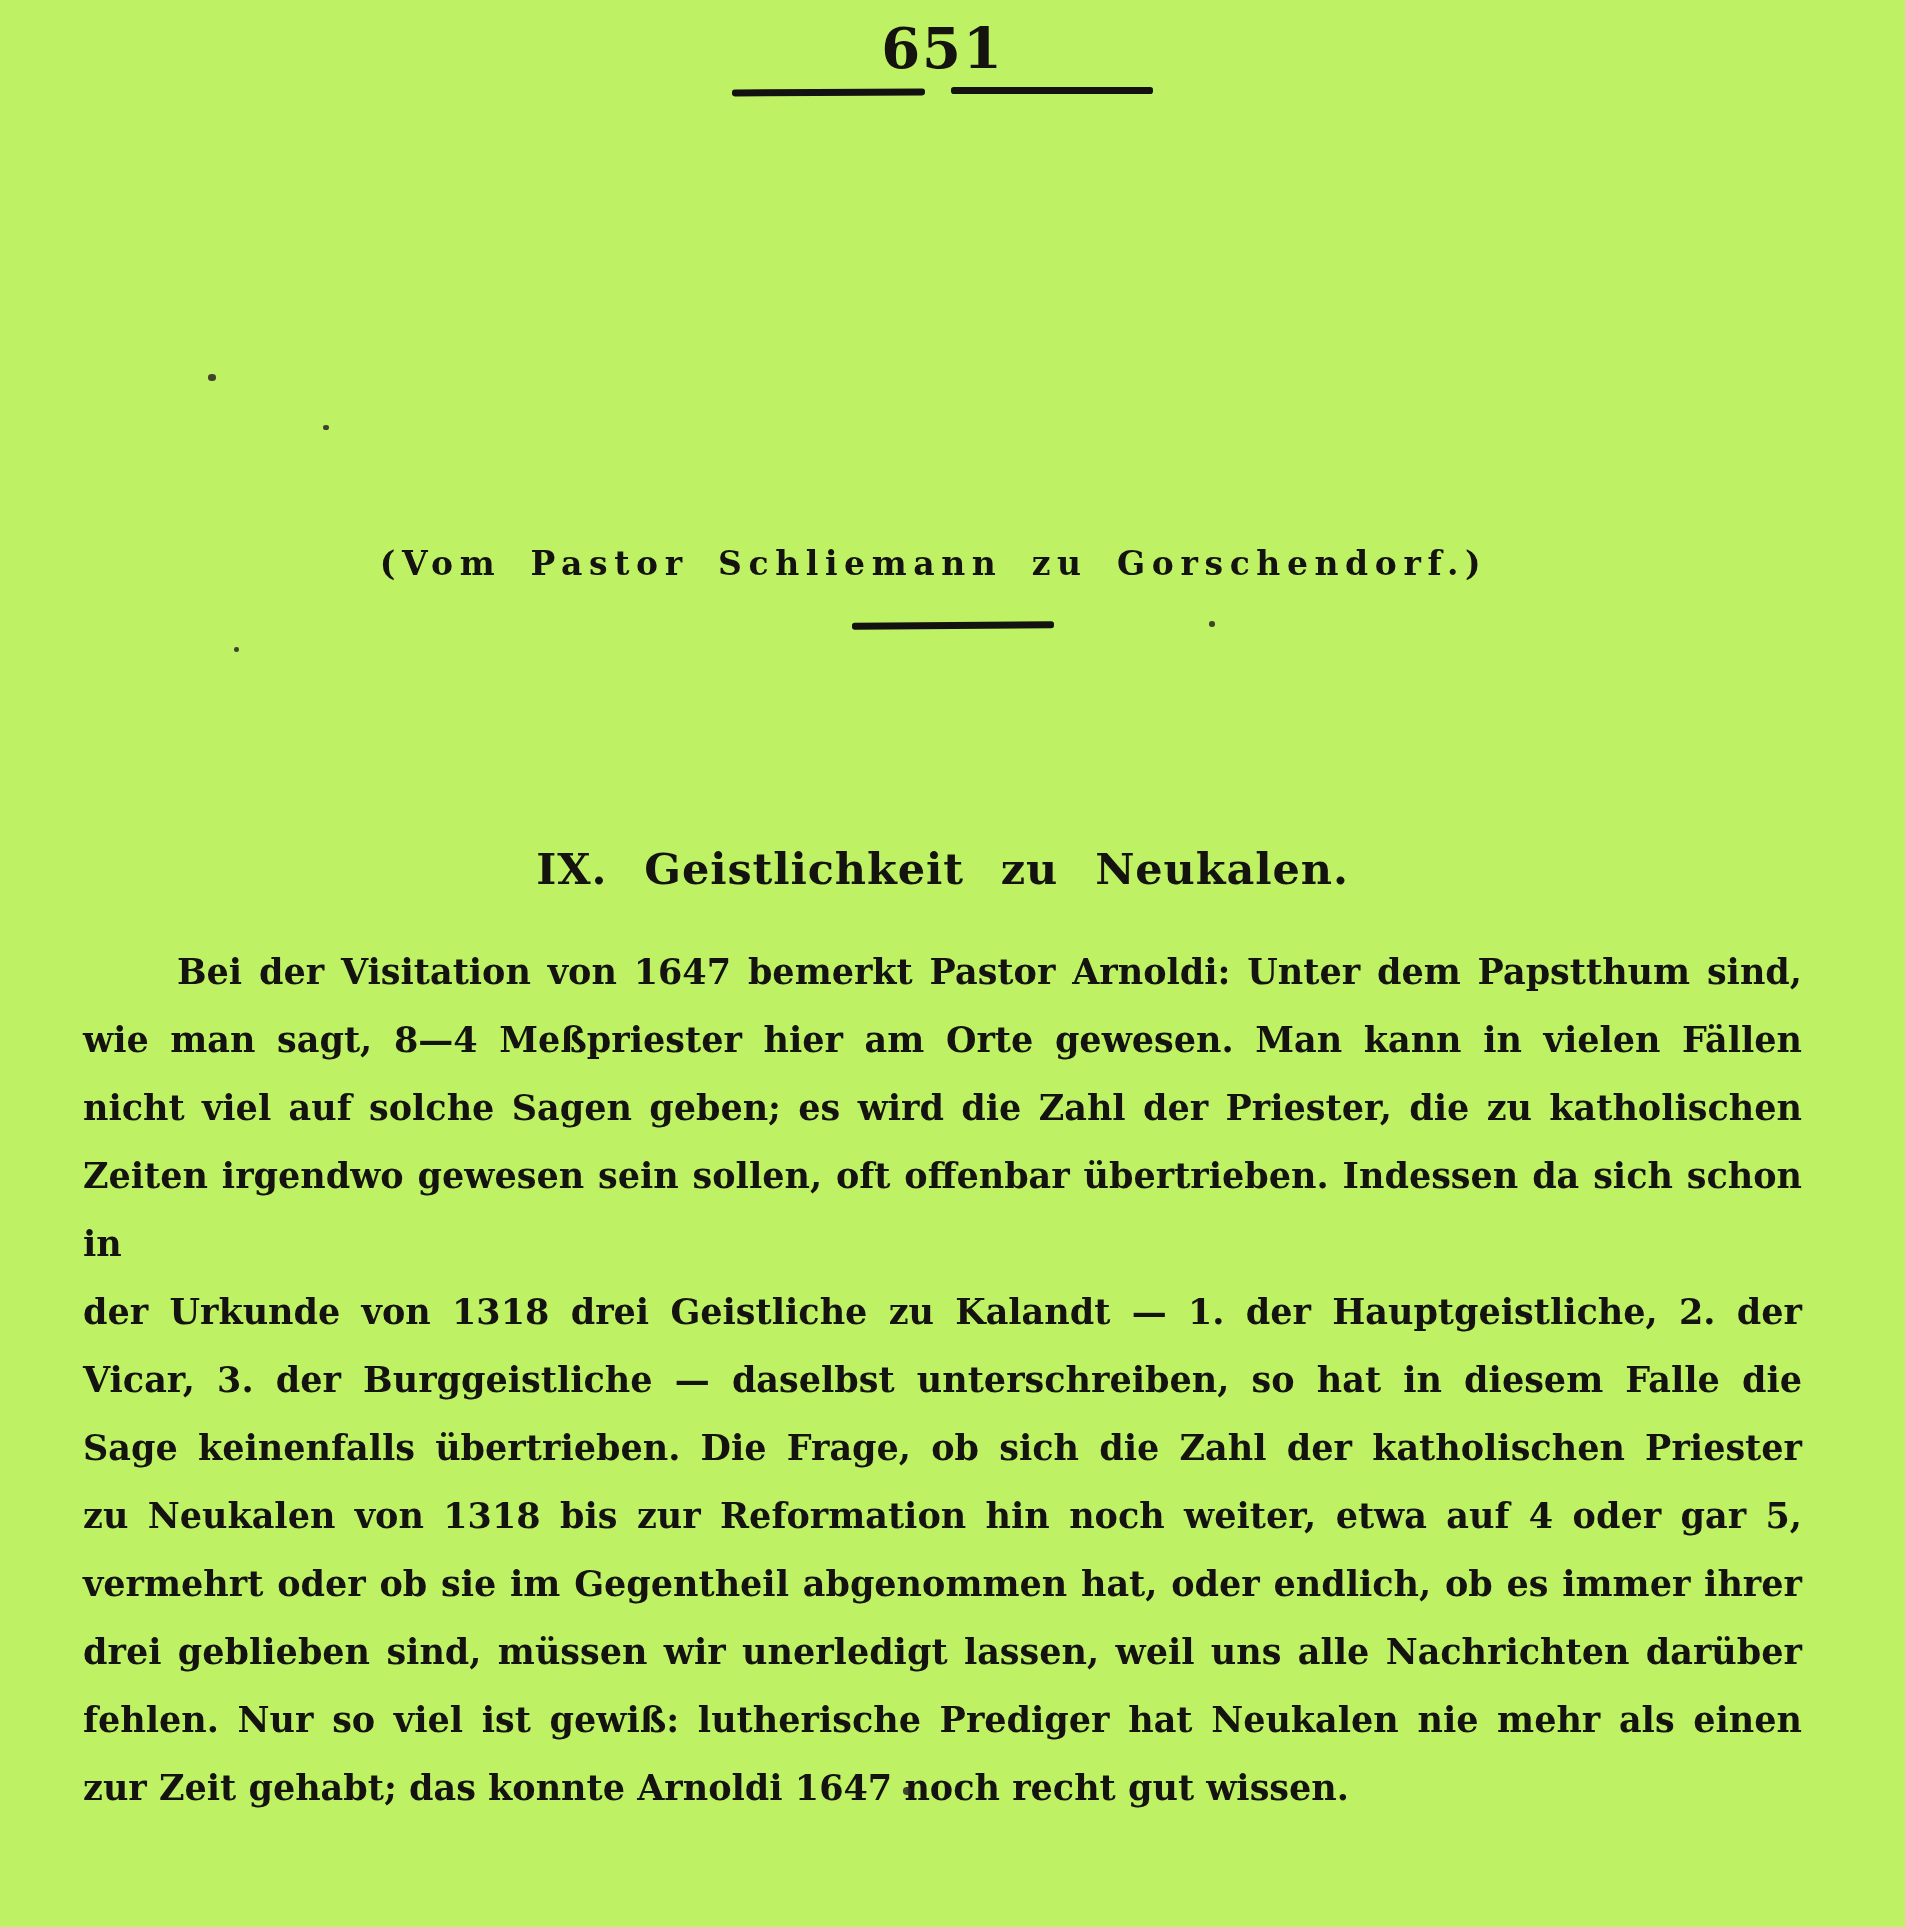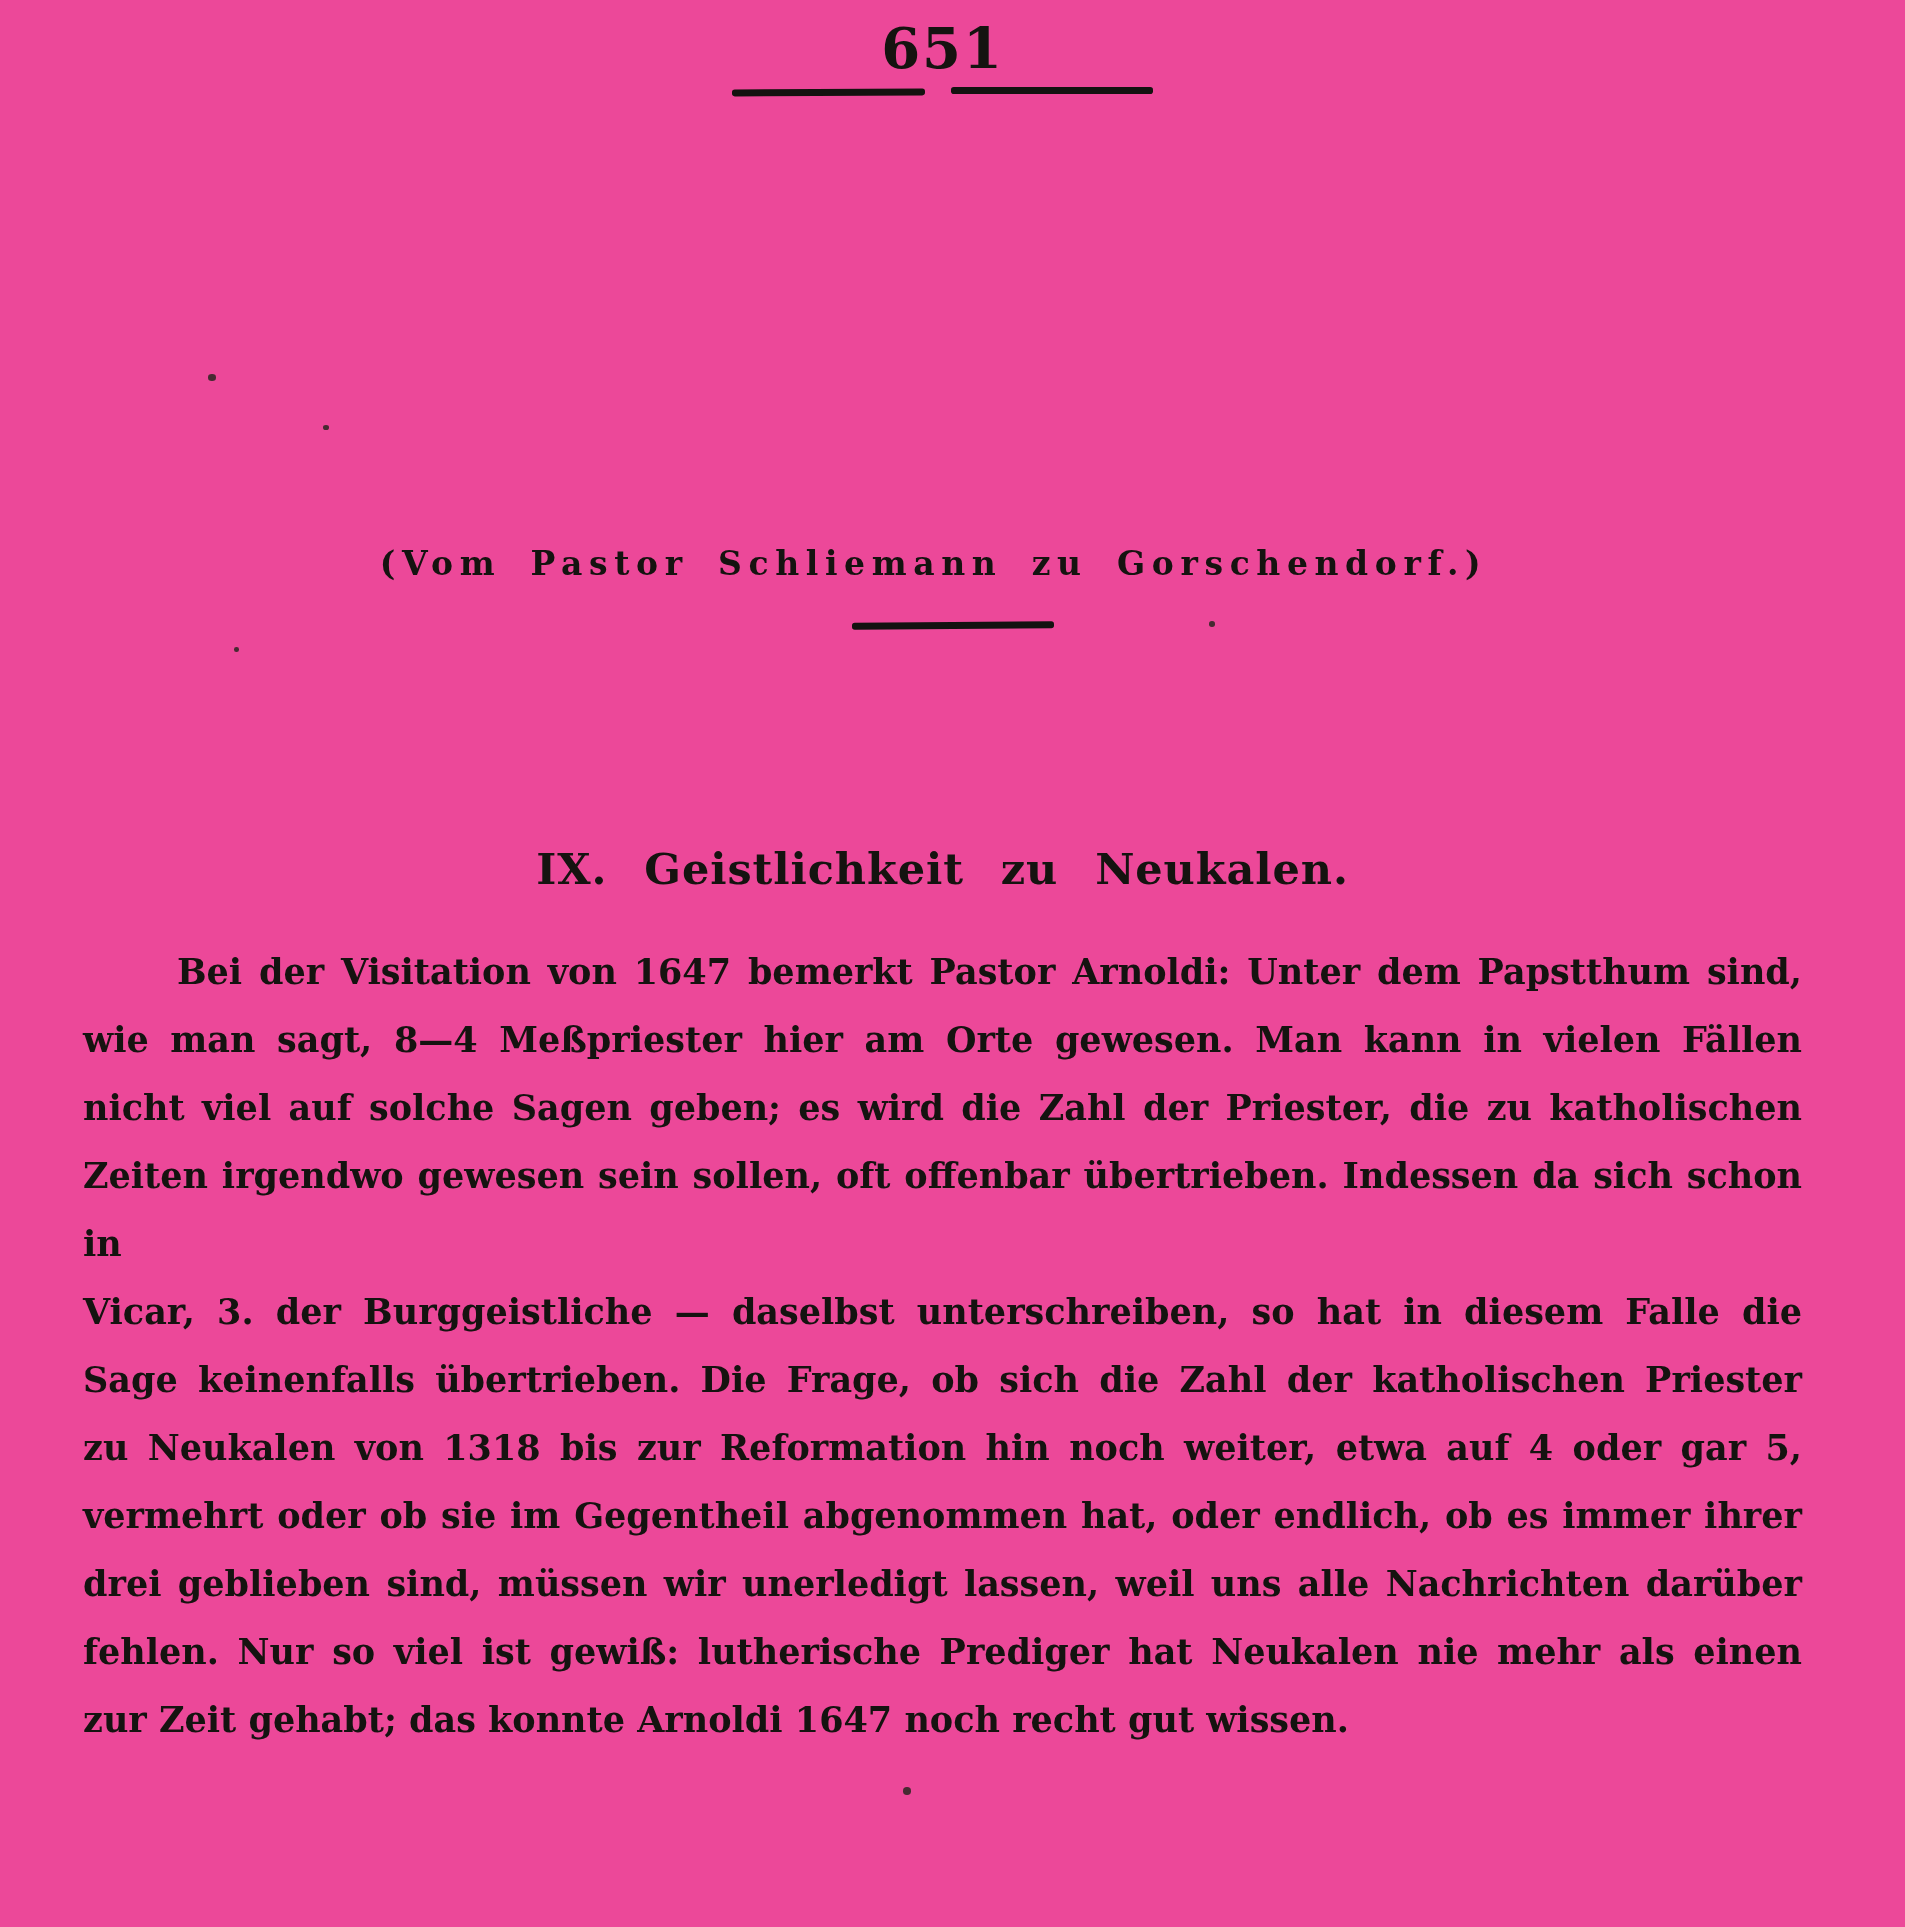--- a/index.html
+++ b/index.html
@@ -4,21 +4,21 @@
 <style>
   html, body {
     margin: 0;
     padding: 0;
     background: #ffffff;
   }
   .page {
     position: relative;
     width: 1906px;
     height: 1928px;
-    background: #ec4899;
+    background: #bef264;
     color: #151310;
     font-family: "DejaVu Serif", serif;
     overflow: hidden;
   }
   
   .page-number {
     position: absolute;
     top: 15px;
     left: 83px;
     width: 1719px;
@@ -130,20 +130,21 @@
 
   <div class="title-divider-rule"></div>
 
   <div class="section-heading">IX. Geistlichkeit zu Neukalen.</div>
 
   <div class="body-paragraph">
     <div class="pline first">Bei der Visitation von 1647 bemerkt Pastor Arnoldi: Unter dem Papstthum sind,</div>
     <div class="pline">wie man sagt, 8—4 Meßpriester hier am Orte gewesen. Man kann in vielen Fällen</div>
     <div class="pline">nicht viel auf solche Sagen geben; es wird die Zahl der Priester, die zu katholischen</div>
     <div class="pline">Zeiten irgendwo gewesen sein sollen, oft offenbar übertrieben. Indessen da sich schon in</div>
+    <div class="pline">der Urkunde von 1318 drei Geistliche zu Kalandt — 1. der Hauptgeistliche, 2. der</div>
     <div class="pline">Vicar, 3. der Burggeistliche — daselbst unterschreiben, so hat in diesem Falle die</div>
     <div class="pline">Sage keinenfalls übertrieben. Die Frage, ob sich die Zahl der katholischen Priester</div>
     <div class="pline">zu Neukalen von 1318 bis zur Reformation hin noch weiter, etwa auf 4 oder gar 5,</div>
     <div class="pline">vermehrt oder ob sie im Gegentheil abgenommen hat, oder endlich, ob es immer ihrer</div>
     <div class="pline">drei geblieben sind, müssen wir unerledigt lassen, weil uns alle Nachrichten darüber</div>
     <div class="pline">fehlen. Nur so viel ist gewiß: lutherische Prediger hat Neukalen nie mehr als einen</div>
     <div class="pline last">zur Zeit gehabt; das konnte Arnoldi 1647 noch recht gut wissen.</div>
   </div>
 
   <span class="ink-speck" style="left:208px; top:374px; width:7.5px;  height:6.6px;"></span>

